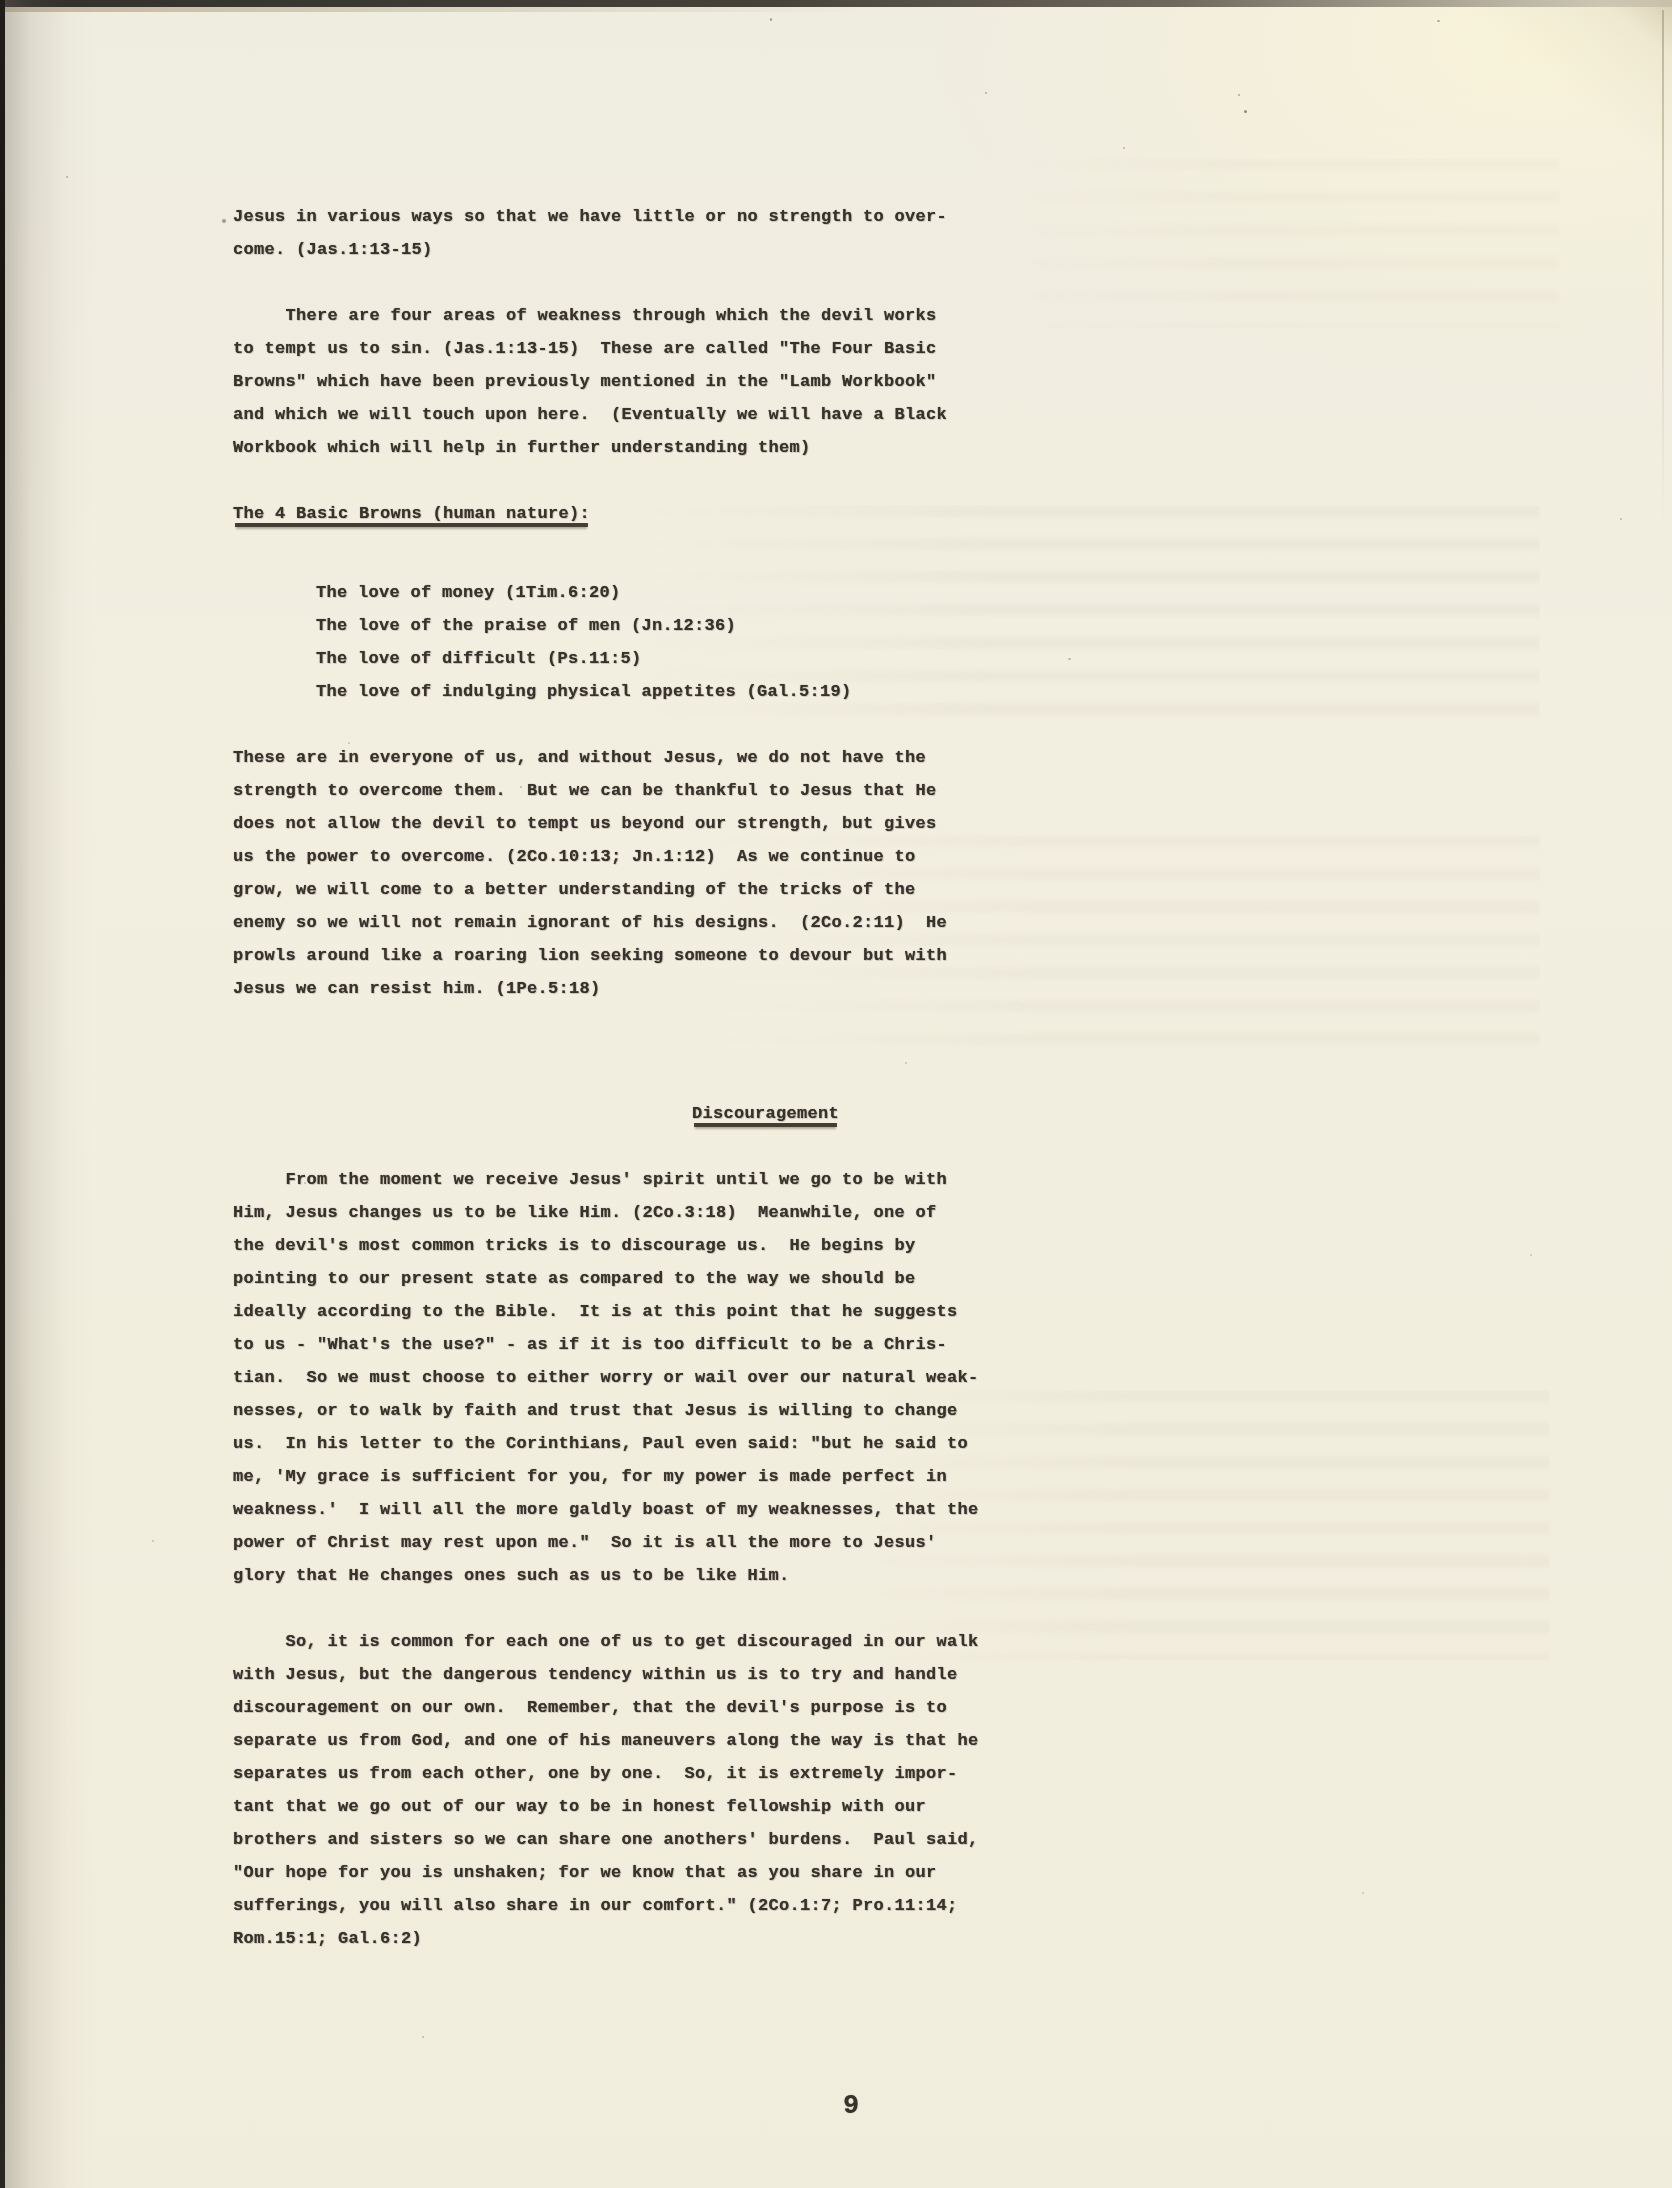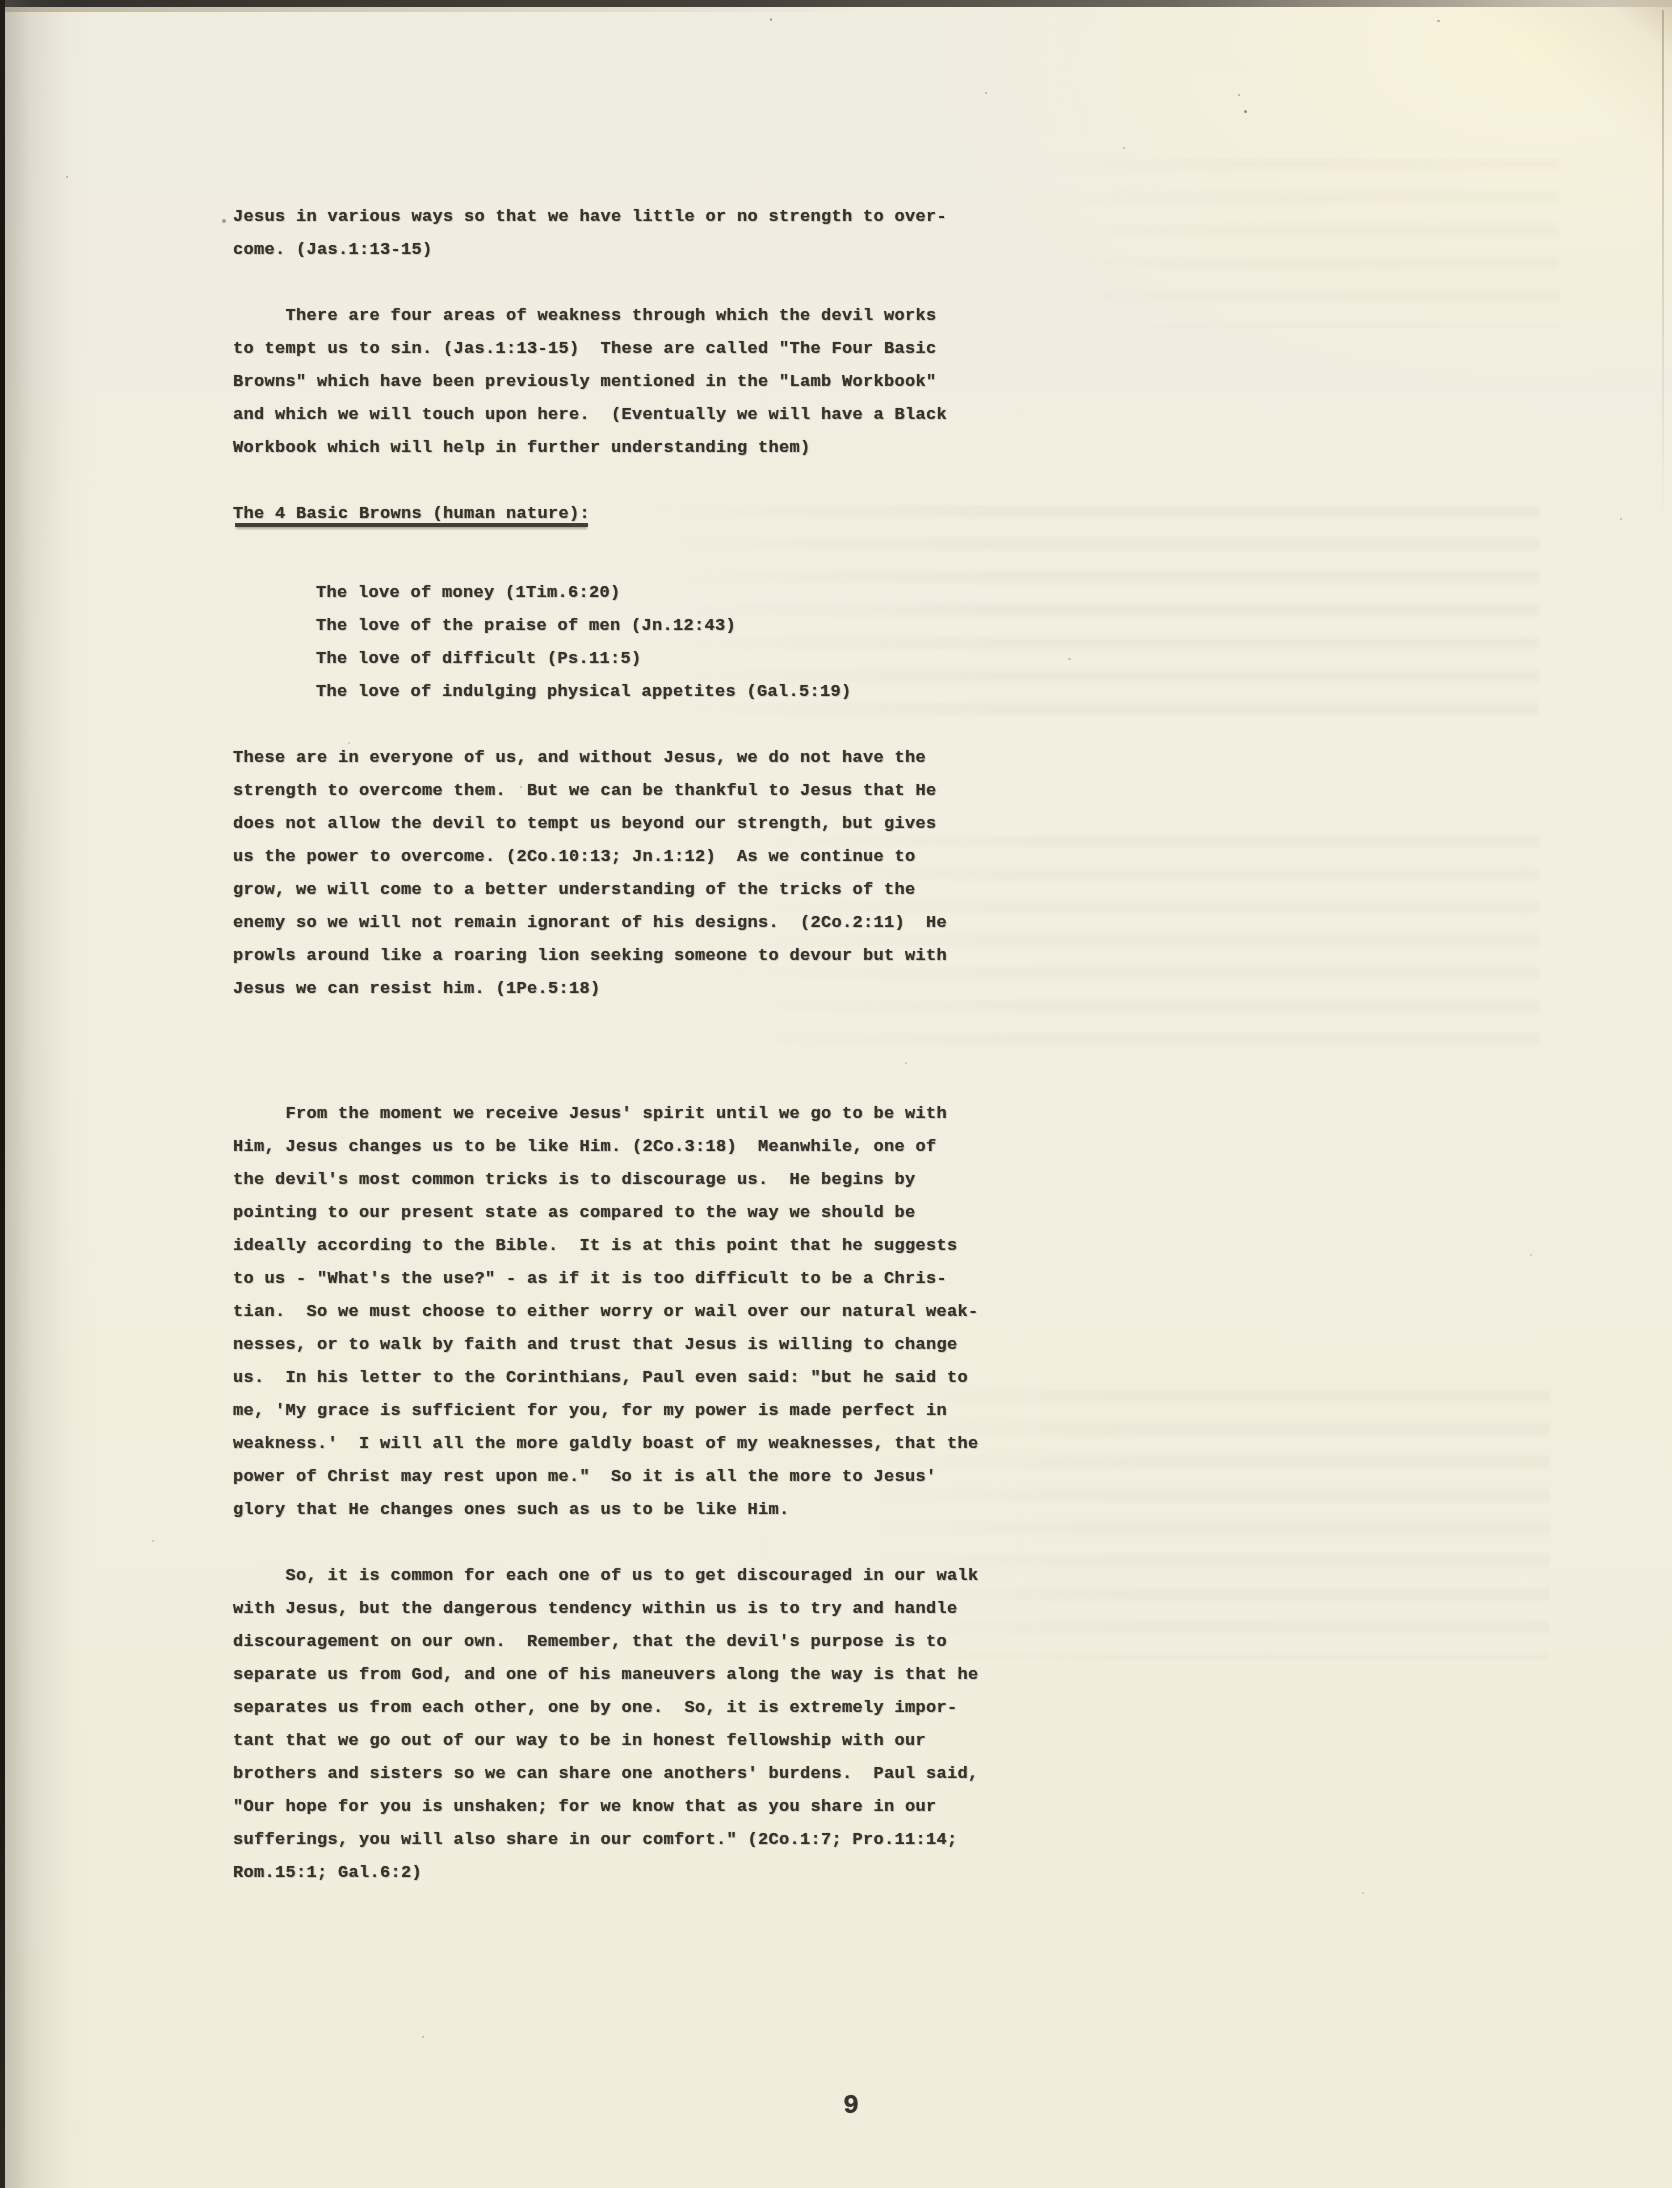--- a/index.html
+++ b/index.html
@@ -119,32 +119,33 @@
     <div class="para">Jesus in various ways so that we have little or no strength to over-
 come. (Jas.1:13-15)</div>
     <div class="para">     There are four areas of weakness through which the devil works
 to tempt us to sin. (Jas.1:13-15)  These are called "The Four Basic
 Browns" which have been previously mentioned in the "Lamb Workbook"
 and which we will touch upon here.  (Eventually we will have a Black
 Workbook which will help in further understanding them)</div>
     <div class="head"><span class="ul">The 4 Basic Browns (human nature):</span></div>
     <div class="list">
       <div class="list-item">The love of money (1Tim.6:20)</div>
-      <div class="list-item">The love of the praise of men (Jn.12:43)</div>
+      <div class="list-item">The love of the praise of men (Jn.12:36)</div>
       <div class="list-item">The love of difficult (Ps.11:5)</div>
       <div class="list-item">The love of indulging physical appetites (Gal.5:19)</div>
     </div>
     <div class="para gap-lg">These are in everyone of us, and without Jesus, we do not have the
 strength to overcome them.  But we can be thankful to Jesus that He
 does not allow the devil to tempt us beyond our strength, but gives
 us the power to overcome. (2Co.10:13; Jn.1:12)  As we continue to
 grow, we will come to a better understanding of the tricks of the
 enemy so we will not remain ignorant of his designs.  (2Co.2:11)  He
 prowls around like a roaring lion seeking someone to devour but with
 Jesus we can resist him. (1Pe.5:18)</div>
+    <div class="head-center"><span class="ul">Discouragement</span></div>
     <div class="para">     From the moment we receive Jesus' spirit until we go to be with
 Him, Jesus changes us to be like Him. (2Co.3:18)  Meanwhile, one of
 the devil's most common tricks is to discourage us.  He begins by
 pointing to our present state as compared to the way we should be
 ideally according to the Bible.  It is at this point that he suggests
 to us - "What's the use?" - as if it is too difficult to be a Chris-
 tian.  So we must choose to either worry or wail over our natural weak-
 nesses, or to walk by faith and trust that Jesus is willing to change
 us.  In his letter to the Corinthians, Paul even said: "but he said to
 me, 'My grace is sufficient for you, for my power is made perfect in

